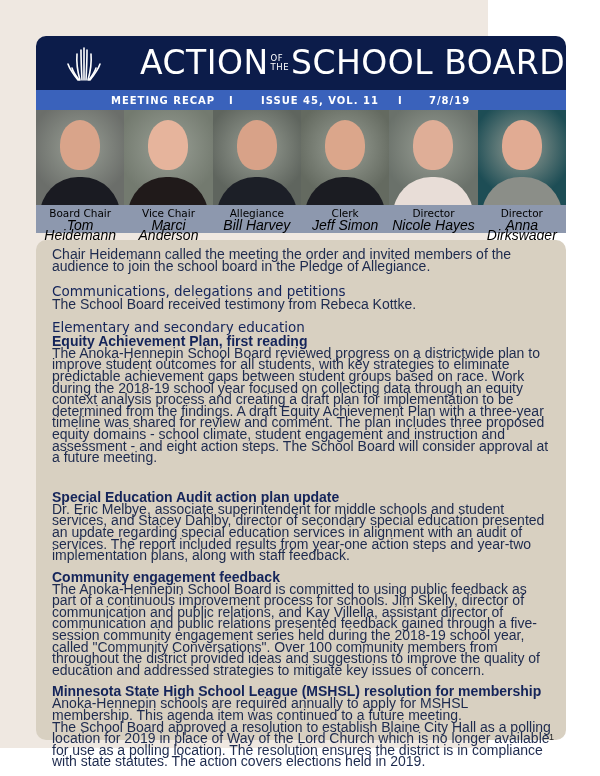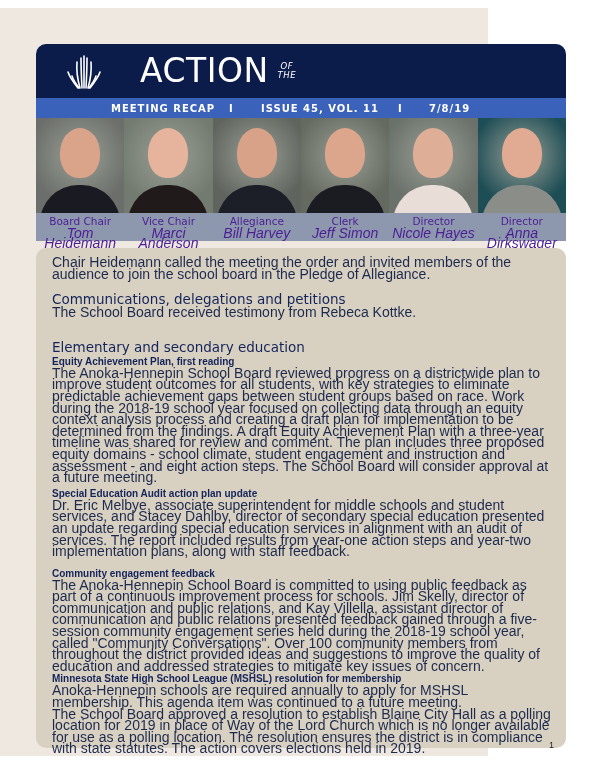--- a/index.html
+++ b/index.html
@@ -1,36 +1,36 @@
 <!DOCTYPE html>
 <html><head>
 <meta charset="utf-8">
 <style>
   html,body{margin:0;padding:0;}
   body{width:600px;height:776px;background:#ffffff;position:relative;overflow:hidden;font-family:"Liberation Sans",sans-serif;}
-  .page{position:absolute;left:0;top:8px;width:488px;height:748px;background:#efe8e1;}
+  .page{position:absolute;left:0;top:0;width:488px;height:748px;background:#efe8e1;}
   .masthead{position:absolute;left:36px;top:36px;width:530px;height:54px;background:#0c1c4a;border-radius:10px 10px 0 0;}
   .logo{position:absolute;left:28px;top:8px;width:40px;height:40px;}
   .title{position:absolute;left:104px;top:6px;color:#fff;font-family:"DejaVu Sans",sans-serif;font-size:33px;letter-spacing:0.5px;line-height:42px;white-space:nowrap;display:flex;align-items:center;}
-  .title .ofthe{display:inline-flex;flex-direction:column;font-size:8.5px;line-height:9px;margin:0 9px;font-style:italic;text-align:center;}
+  .title .ofthe{display:inline-flex;flex-direction:column;font-size:8.5px;line-height:9px;margin:0 2px;text-align:left;}
   .recap{position:absolute;left:36px;top:90px;width:530px;height:20px;background:#3a62bb;color:#fff;font-family:"DejaVu Sans",sans-serif;font-weight:bold;font-size:10px;letter-spacing:1px;display:flex;align-items:center;}
   .recap span{position:absolute;white-space:nowrap;}
   .photos{position:absolute;left:36px;top:110px;width:530px;height:95px;display:flex;}
   .photo{flex:1;height:95px;position:relative;overflow:hidden;}
   .photo .head{position:absolute;left:50%;top:10px;width:40px;height:50px;margin-left:-20px;border-radius:50% 50% 45% 45%;}
   .photo .body{position:absolute;left:50%;bottom:-10px;width:80px;height:38px;margin-left:-40px;border-radius:40px 40px 0 0;}
   .labels{position:absolute;left:36px;top:205px;width:530px;height:28px;background:#8d98ae;display:flex;}
-  .lab{flex:1;text-align:center;color:#4c1d95;}
+  .lab{flex:1;text-align:center;color:#000000;}
   .lab .role{font-family:"DejaVu Sans",sans-serif;font-size:10.5px;line-height:14px;margin-top:1px;}
   .lab .nm{font-style:italic;font-size:14px;line-height:10px;}
   .panel{position:absolute;left:36px;top:240px;width:530px;height:500px;background:#d8d0c1;border-radius:10px;}
   .content{position:absolute;left:52px;top:249px;width:500px;color:#1d2a4e;}
   .content p{margin:0;font-size:14px;line-height:11.6px;}
   .h1{font-family:"DejaVu Sans",sans-serif;font-size:13.5px;line-height:16px;color:#14245a;margin:0;}
-  .h2{font-weight:bold;font-size:10px;line-height:13px;color:#14245a;margin:0;}
+  .h2{font-weight:bold;font-size:14px;line-height:13px;color:#14245a;margin:0;}
   .pagenum{position:absolute;left:549px;top:732px;font-size:9px;color:#222;}
 </style>
 </head>
 <body>
 
 <div class="page">
 
   <div class="masthead">
     <svg class="logo" viewBox="0 0 40 40">
       <g stroke="#fff" stroke-width="1.6" fill="none" stroke-linecap="round">
@@ -44,20 +44,21 @@
         <path d="M15 36 Q9 28 8 24"></path>
         <path d="M25 36 Q31 28 32 24"></path>
       </g>
     </svg>
     <div class="title">
       <span>ACTION</span>
       <span class="ofthe">
         <span>OF</span>
         <span>THE</span>
       </span>
+      <span>SCHOOL BOARD</span>
     </div>
   </div>
 
   <div class="recap">
     <span style="left:75px">MEETING RECAP</span>
     <span style="left:193px">I</span>
     <span style="left:225px">ISSUE 45, VOL. 11</span>
     <span style="left:362px">I</span>
     <span style="left:393px">7/8/19</span>
   </div>
@@ -116,30 +117,30 @@
     </div>
 
   <div class="panel"></div>
 
   <div class="content">
     <p>Chair Heidemann called the meeting the order and invited members of the audience to join the school board in the Pledge of Allegiance.</p>
 
     <div class="h1" style="margin-top:11px">Communications, delegations and petitions</div>
     <p>The School Board received testimony from Rebeca Kottke.</p>
 
-    <div class="h1" style="margin-top:20px">Elementary and secondary education</div>
+    <div class="h1" style="margin-top:8px">Elementary and secondary education</div>
     <div class="h2">Equity Achievement Plan, first reading</div>
     <p>The Anoka-Hennepin School Board reviewed progress on a districtwide plan to improve student outcomes for all students, with key strategies to eliminate predictable achievement gaps between student groups based on race. Work during the 2018-19 school year focused on collecting data through an equity context analysis process and creating a draft plan for implementation to be determined from the findings. A draft Equity Achievement Plan with a three-year timeline was shared for review and comment. The plan includes three proposed equity domains - school climate, student engagement and instruction and assessment - and eight action steps. The School Board will consider approval at a future meeting.</p>
 
-    <div class="h2" style="margin-top:3px">Special Education Audit action plan update</div>
+    <div class="h2" style="margin-top:27px">Special Education Audit action plan update</div>
     <p>Dr. Eric Melbye, associate superintendent for middle schools and student services, and Stacey Dahlby, director of secondary special education presented an update regarding special education services in alignment with an audit of services. The report included results from year-one action steps and year-two implementation plans, along with staff feedback.</p>
 
     <div class="h2" style="margin-top:9px">Community engagement feedback</div>
     <p>The Anoka-Hennepin School Board is committed to using public feedback as part of a continuous improvement process for schools. Jim Skelly, director of communication and public relations, and Kay Villella, assistant director of communication and public relations presented feedback gained through a five-session community engagement series held during the 2018-19 school year, called "Community Conversations". Over 100 community members from throughout the district provided ideas and suggestions to improve the quality of education and addressed strategies to mitigate key issues of concern.</p>
 
-    <div class="h2" style="margin-top:0">Minnesota State High School League (MSHSL) resolution for membership</div>
+    <div class="h2" style="margin-top:9px">Minnesota State High School League (MSHSL) resolution for membership</div>
     <p>Anoka-Hennepin schools are required annually to apply for MSHSL membership. This agenda item was continued to a future meeting.</p>
 
     <p>The School Board approved a resolution to establish Blaine City Hall as a polling location for 2019 in place of Way of the Lord Church which is no longer available for use as a polling location. The resolution ensures the district is in compliance with state statutes. The action covers elections held in 2019.</p>
   </div>
 
   <div class="pagenum">1</div>
 </div>
 
 </body></html>

